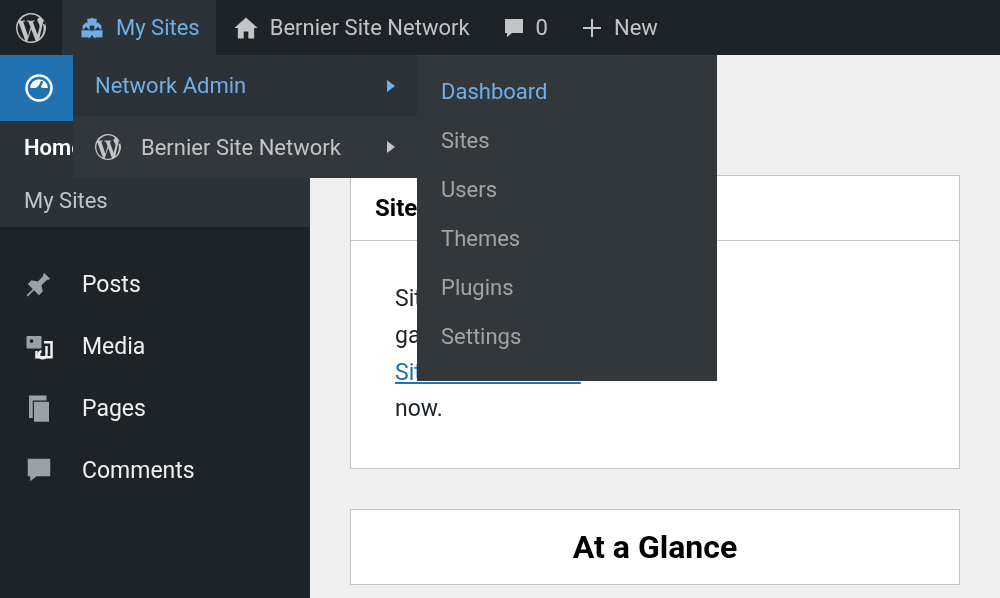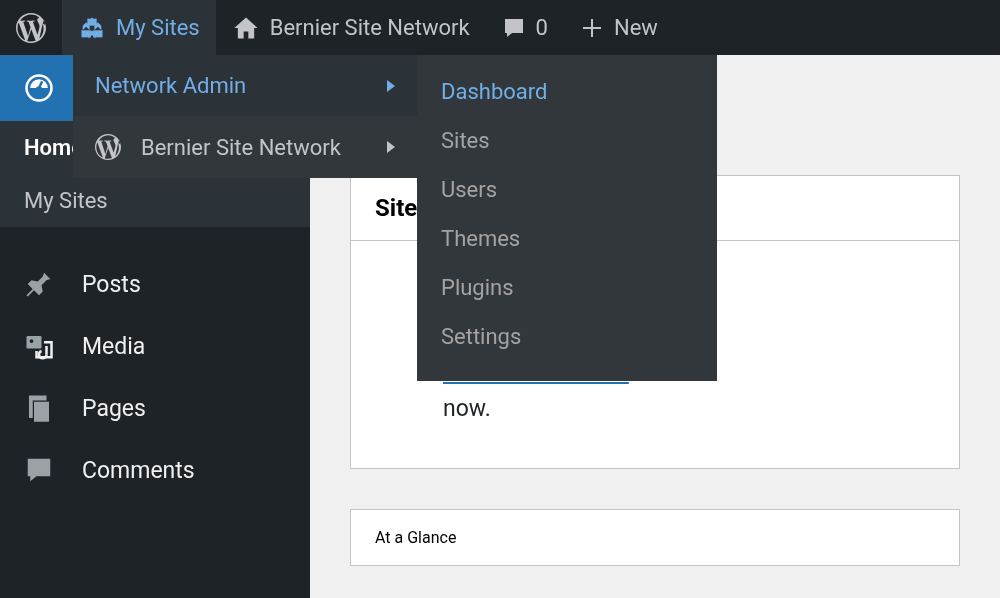--- a/index.html
+++ b/index.html
@@ -154,38 +154,39 @@
       border: 1px solid #c3c4c7;
       margin-top: 80px;
     }
     .widget-header {
       border-bottom: 1px solid #c3c4c7;
       padding: 18px 24px;
       font-size: 24px;
       font-weight: 700;
     }
     .widget-body {
-      padding: 40px 92px;
+      padding: 40px 44px;
       font-size: 23px;
       line-height: 1.6;
       color: #1d2327;
     }
     .widget-body a {
       color: #2271b1;
       text-decoration: underline;
     }
     .widget2 {
       background: #fff;
       border: 1px solid #c3c4c7;
       margin-top: 40px;
     }
     .widget2-header {
       padding: 18px 24px;
-      font-size: 16px;
-      font-weight: 400;
+      font-size: 32px;
+      font-weight: 700;
+      text-align: center;
     }
   </style>
 </head>
 <body>
 
 <div class="adminbar">
   <div class="adminbar-item">
     <svg class="wp-logo" viewBox="0 0 20 20">
         <path d="M10 0C4.5 0 0 4.5 0 10s4.5 10 10 10 10-4.5 10-10S15.5 0 10 0zM1 10c0-1.3.3-2.5.8-3.6l4.3 11.8C3.1 16.8 1 13.6 1 10zm9 9c-.9 0-1.7-.1-2.5-.4l2.7-7.8 2.8 7.6c0 .1 0 .1.1.1-1 .3-2 .5-3.1.5zm1.2-13.2c.5 0 1-.1 1-.1.5-.1.4-.8-.1-.7 0 0-1.4.1-2.3.1-.8 0-2.3-.1-2.3-.1-.5 0-.5.7-.1.7 0 0 .4.1.9.1l1.4 3.7L8 15.4 4.8 5.8c.5 0 1-.1 1-.1.5-.1.4-.8-.1-.7 0 0-1.4.1-2.3.1h-.5C4.5 2.6 7.1 1 10 1c2.2 0 4.2.8 5.7 2.2h-.1c-.8 0-1.4.7-1.4 1.5 0 .7.4 1.3.8 2 .3.5.7 1.3.7 2.3 0 .7-.3 1.5-.6 2.7l-.8 2.8-3.1-8.7zm6.6 1.4c.4 1 .6 2.1.6 3.3 0 2.6-1.1 4.9-2.8 6.5l2.2-9.8c.4-1 .6-1.8.6-2.5 0-.3 0-.5-.1-.7.7 1.2 1.1 2.6 1.1 4.1-.5-.6-1.1-.9-1.6-.9z"></path>
       </svg>

